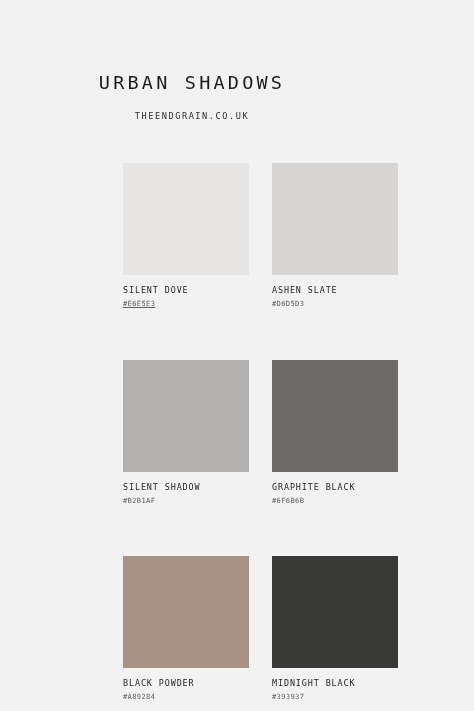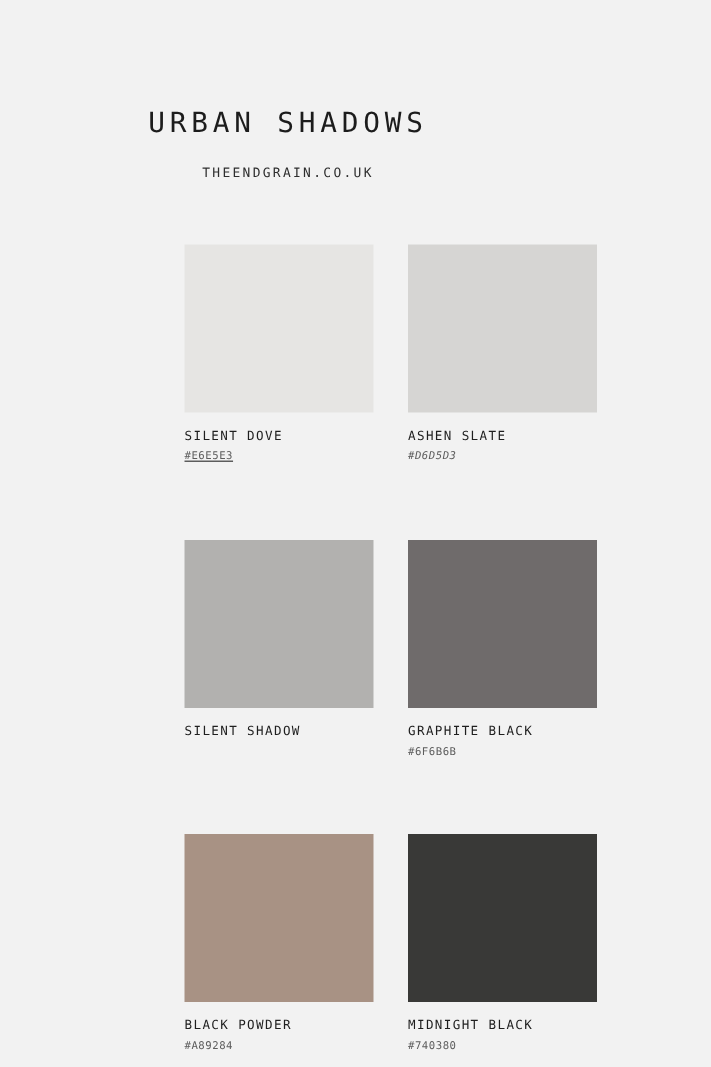--- a/index.html
+++ b/index.html
@@ -109,40 +109,41 @@
 
     <div class="swatch-cell">
       <div class="swatch-chip" style="background-color: rgb(230, 229, 227);"></div>
       <p class="swatch-name" style="color: rgb(31, 31, 31);">SILENT DOVE</p>
       <p class="swatch-hex" style="color: rgb(93, 93, 93); text-decoration: underline;">#E6E5E3</p>
     </div>
 
     <div class="swatch-cell">
       <div class="swatch-chip" style="background-color: rgb(214, 213, 211);"></div>
       <p class="swatch-name" style="color: rgb(31, 31, 31);">ASHEN SLATE</p>
-      <p class="swatch-hex" style="color: rgb(93, 93, 93); font-style: italic;">#D6D5D3</p>
+      <p class="swatch-hex" style="color: rgb(93, 93, 93);">#D6D5D3</p>
     </div>
 
     <div class="swatch-cell">
       <div class="swatch-chip" style="background-color: rgb(178, 177, 175);"></div>
       <p class="swatch-name" style="color: rgb(31, 31, 31);">SILENT SHADOW</p>
+      <p class="swatch-hex" style="color: rgb(93, 93, 93);">#B2B1AF</p>
     </div>
 
     <div class="swatch-cell">
       <div class="swatch-chip" style="background-color: rgb(111, 107, 107);"></div>
       <p class="swatch-name" style="color: rgb(31, 31, 31);">GRAPHITE BLACK</p>
       <p class="swatch-hex" style="color: rgb(93, 93, 93);">#6F6B6B</p>
     </div>
 
     <div class="swatch-cell">
       <div class="swatch-chip" style="background-color: rgb(168, 146, 132);"></div>
       <p class="swatch-name" style="color: rgb(31, 31, 31);">BLACK POWDER</p>
       <p class="swatch-hex" style="color: rgb(93, 93, 93);">#A89284</p>
     </div>
 
     <div class="swatch-cell">
       <div class="swatch-chip" style="background-color: rgb(57, 57, 55);"></div>
       <p class="swatch-name" style="color: rgb(31, 31, 31);">MIDNIGHT BLACK</p>
-      <p class="swatch-hex" style="color: rgb(93, 93, 93);">#740380</p>
+      <p class="swatch-hex" style="color: rgb(93, 93, 93);">#393937</p>
     </div>
 
   </div>
 </div>
 
 </body></html>

